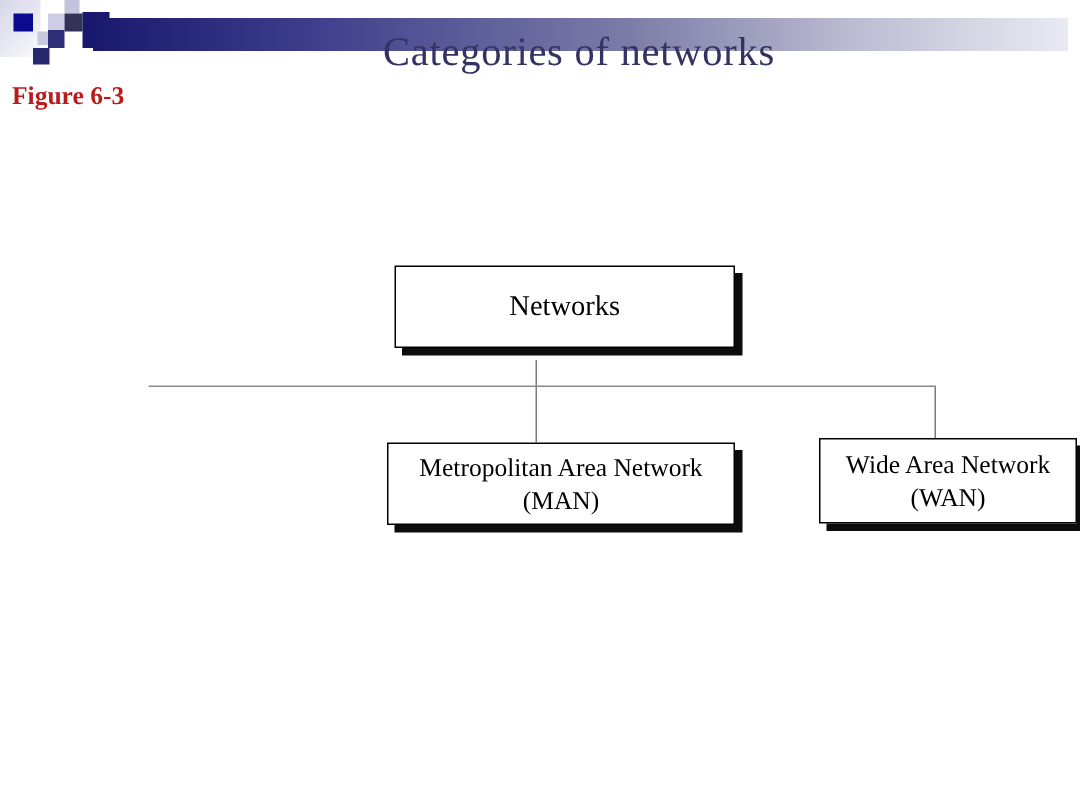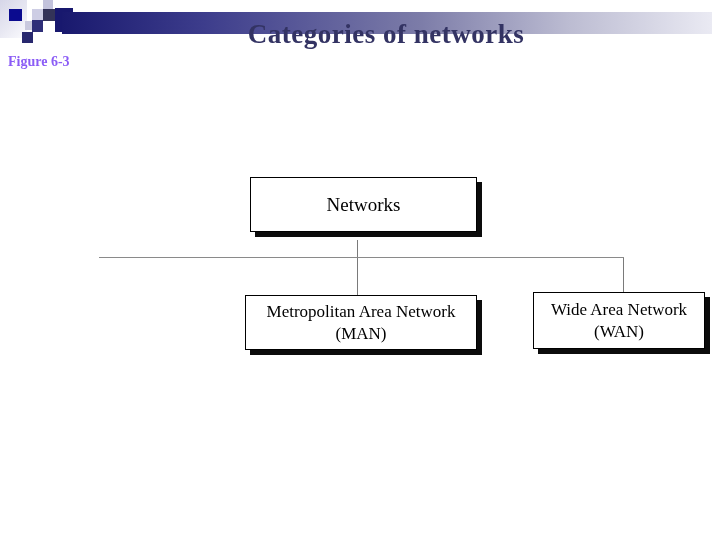--- a/index.html
+++ b/index.html
@@ -34,46 +34,47 @@
       #19196e 0%, #3d3d8c 22%, #7c7ca8 55%, #bcbcd2 78%, #eaeaf3 100%);
   }
 
   .slide-title {
     position: absolute;
     left: 0; right: 0; top: 19px;
     margin: 0;
     padding-left: 52px;
     text-align: center;
     font-size: 27px;
-    font-weight: bold;
+    font-weight: normal;
     color: #333363;
     letter-spacing: 0.5px;
   }
 
   .figure-label {
     position: absolute;
     left: 8px; top: 54px;
-    font-size: 14px;
+    font-size: 17px;
     font-weight: bold;
-    color: #8b5cf6;
+    color: #b91c1c;
   }
 
   
   .node {
     position: absolute;
     background: #ffffff;
     border: 1px solid #000000;
     box-shadow: 5px 5px 0 0 #0c0c0c;
     display: flex;
     flex-direction: column;
     align-items: center;
     justify-content: center;
     text-align: left;
     color: #000000;
     box-sizing: border-box;
+    margin-left: 13px;
   }
   .node-root  { left: 250px; top: 177px; width: 227px; height: 55px; font-size: 19px; }
   .node-lan   { left: 10px;  top: 293px; width: 176px; height: 58px; font-size: 17px; line-height: 1.28; }
   .node-man   { left: 245px; top: 295px; width: 232px; height: 55px; font-size: 17px; line-height: 1.28; }
   .node-wan   { left: 533px; top: 292px; width: 172px; height: 57px; font-size: 17px; line-height: 1.28; }
 
   .conn { position: absolute; background: #7a7a7a; }
   .conn-root { left: 357px; top: 240px; width: 1px; height: 18px; }
   .conn-h    { left: 99px;  top: 257px; width: 525px; height: 1px; background: #8a8a8a; }
   .conn-man  { left: 357px; top: 258px; width: 1px; height: 37px; }

